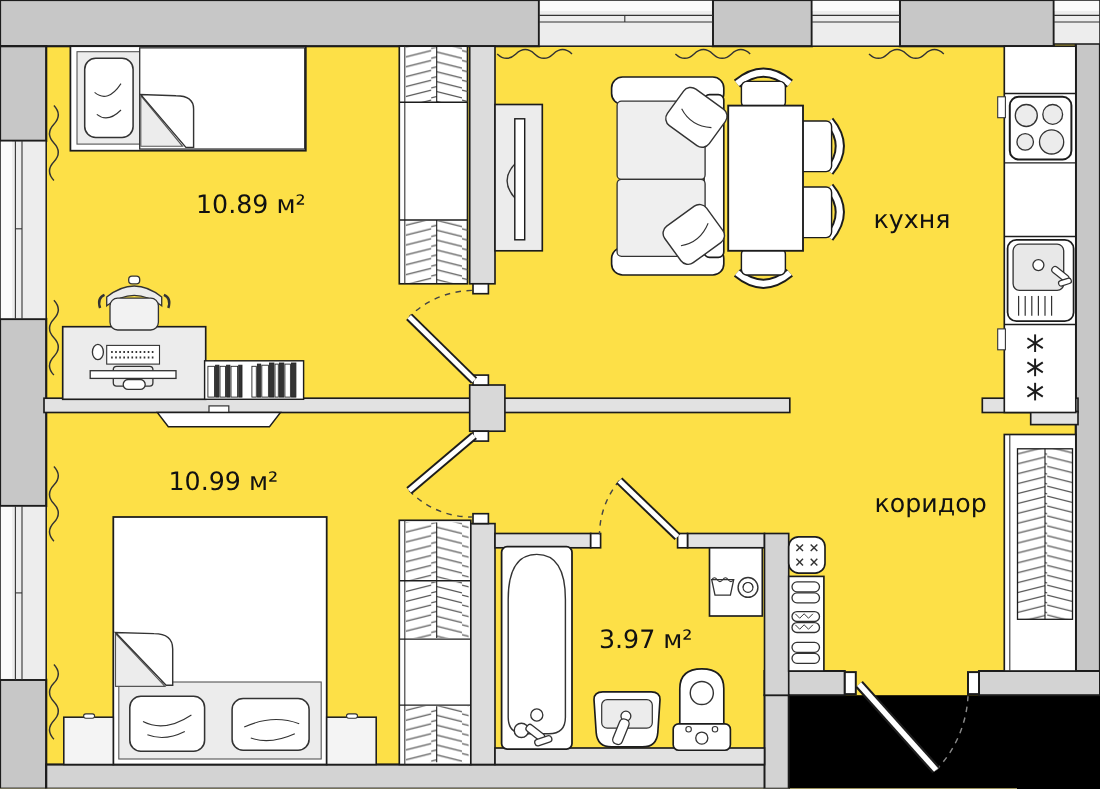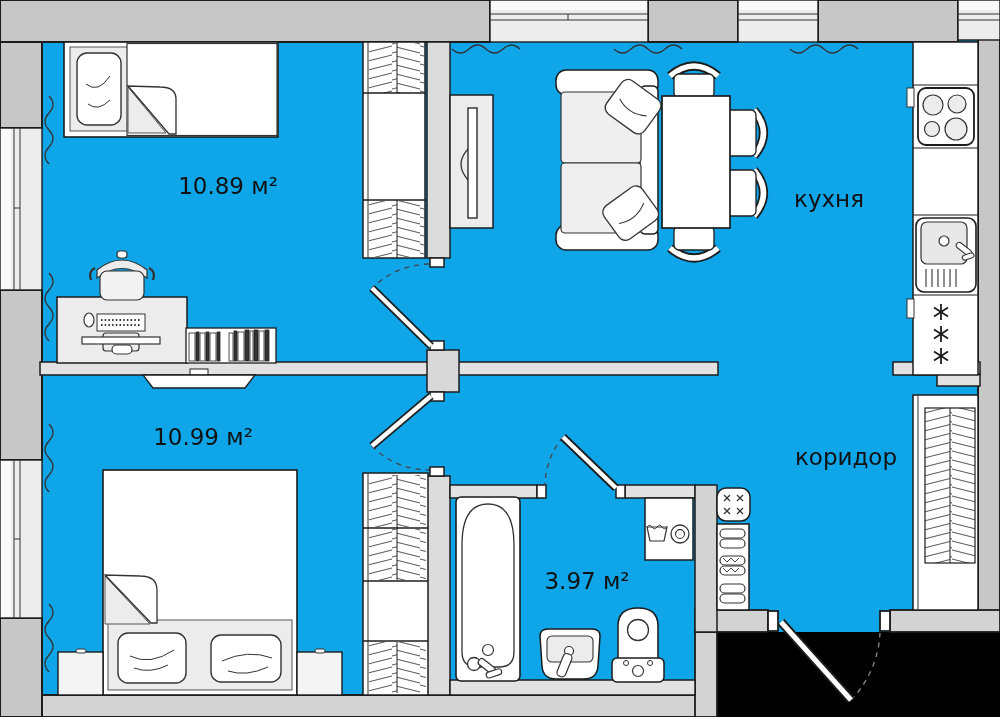--- a/index.html
+++ b/index.html
@@ -1,16 +1,16 @@
 <!DOCTYPE html>
 <html><head>
 <meta charset="utf-8">
 <style>
   html,body{margin:0;padding:0;background:#fff;}
-  #plan-root{position:relative;width:1000px;height:717px;background:#0ea5e9;overflow:hidden;
+  #plan-root{position:relative;width:1000px;height:717px;background:#fde047;overflow:hidden;
              font-family:"DejaVu Sans","Liberation Sans",sans-serif;}
   svg{position:absolute;left:0;top:0;}
   text.lbl{font-family:"DejaVu Sans","Liberation Sans",sans-serif;font-size:23px;fill:#111;}
 </style>
 </head>
 <body>
 
 <div id="plan-root">
 <svg width="1000" height="717" viewBox="0 0 1000 717">
   <defs>

